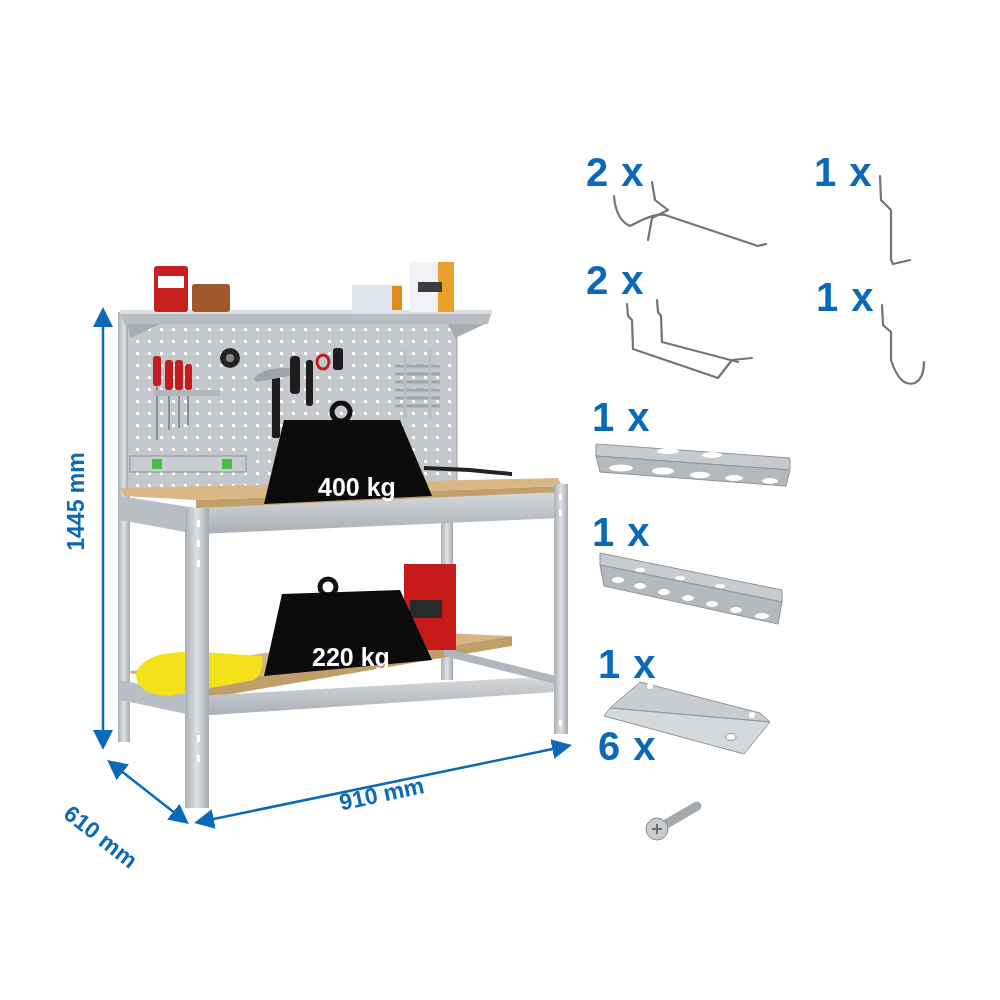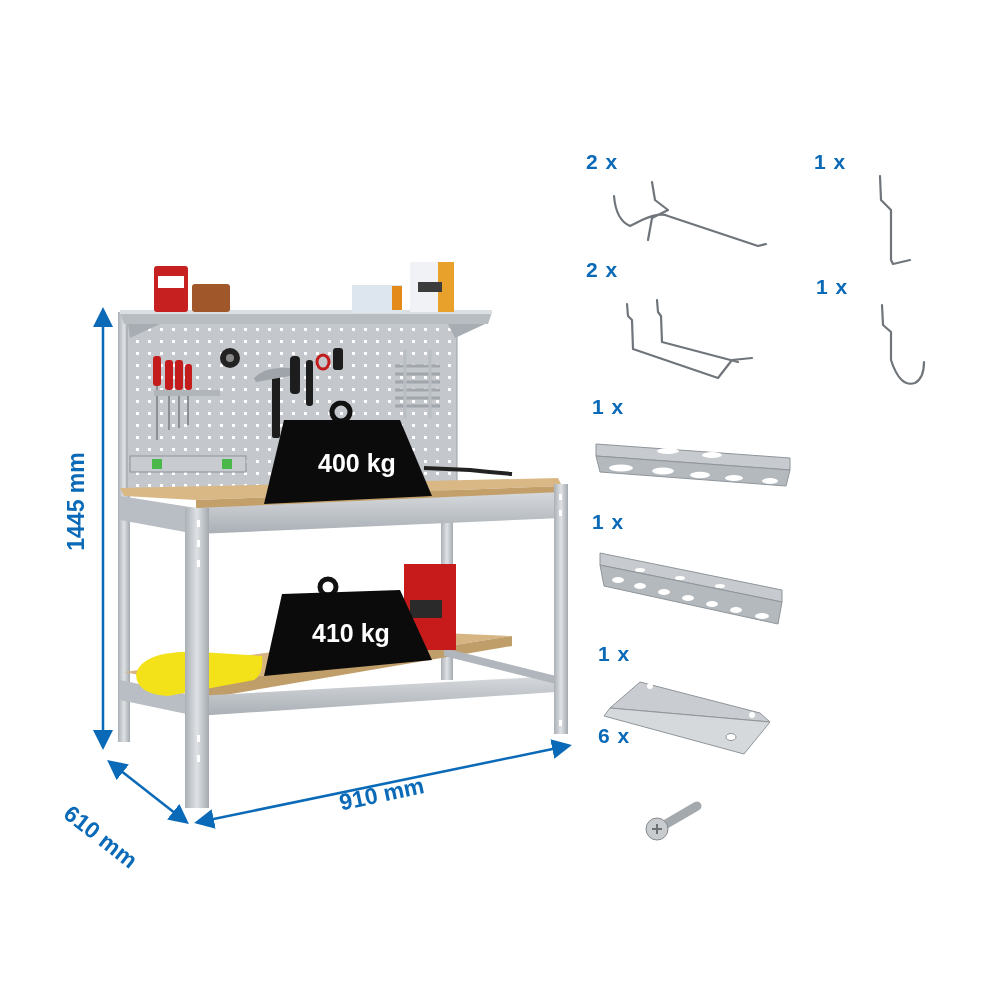--- a/index.html
+++ b/index.html
@@ -1,19 +1,19 @@
 <!DOCTYPE html>
 <html><head>
 <meta charset="utf-8">
 <style>
   html, body { margin:0; padding:0; background:#ffffff; }
   body { width:1000px; height:1000px; position:relative; overflow:hidden; font-family:"Liberation Sans", sans-serif; }
-  .qty { position:absolute; font-size:21px; font-weight:bold; color:#0a6ab8; letter-spacing:1px; font-family:"Liberation Sans", sans-serif; }
+  .qty { position:absolute; font-size:40px; font-weight:bold; color:#0a6ab8; letter-spacing:1px; font-family:"Liberation Sans", sans-serif; }
   .dim { position:absolute; font-size:23px; font-weight:bold; color:#0a6ab8; white-space:nowrap; font-family:"Liberation Sans", sans-serif; }
-  .weight-label { position:absolute; color:#fff; font-weight:bold; font-family:"Liberation Sans", sans-serif; white-space:nowrap; }
+  .weight-label { position:absolute; color:#fff; font-weight:bold; font-family:"Liberation Sans", sans-serif; white-space:nowrap;margin-top:24px; }
   svg { position:absolute; left:0; top:0; }
 </style>
 </head>
 <body>
 
 <svg width="1000" height="1000" viewBox="0 0 1000 1000">
   <defs>
     <linearGradient id="steel" x1="0" y1="0" x2="1" y2="0">
       <stop offset="0" stop-color="#aab0b6"></stop>
       <stop offset="0.5" stop-color="#dfe2e5"></stop>
@@ -208,21 +208,21 @@
   </g>
 
   <g>
     <line x1="661" y1="827" x2="697" y2="806" stroke="#a4a9ad" stroke-width="9" stroke-linecap="round"></line>
     <circle cx="657" cy="829" r="11" fill="#c8cccf" stroke="#85898d"></circle>
     <path d="M652,829 L662,829 M657,824 L657,834" stroke="#6b7074" stroke-width="2"></path>
   </g>
 </svg>
 
 <div class="weight-label" style="left:318px; top:449px; font-size:25px;">400 kg</div>
-<div class="weight-label" style="left:312px; top:619px; font-size:25px;">410 kg</div>
+<div class="weight-label" style="left:312px; top:619px; font-size:25px;">220 kg</div>
 
 <div class="dim" style="left:27px; top:488px; transform:rotate(-90deg); transform-origin:center;">1445 mm</div>
 <div class="dim" style="left:75px; top:800px; transform:rotate(38deg); transform-origin:left top;">610 mm</div>
 <div class="dim" style="left:337px; top:790px; transform:rotate(-12deg); transform-origin:left top;">910 mm</div>
 
 <div class="qty" style="left:586px; top:150px;">2 x</div>
 <div class="qty" style="left:814px; top:150px;">1 x</div>
 <div class="qty" style="left:586px; top:258px;">2 x</div>
 <div class="qty" style="left:816px; top:275px;">1 x</div>
 <div class="qty" style="left:592px; top:395px;">1 x</div>

